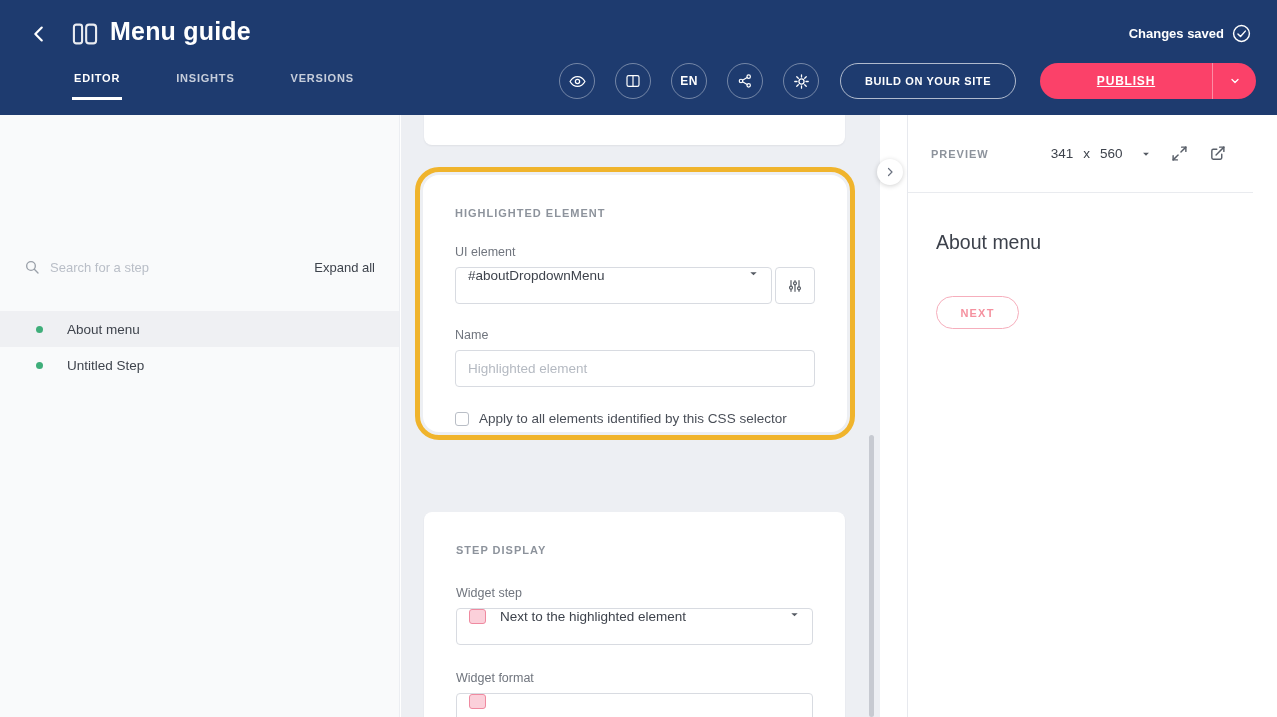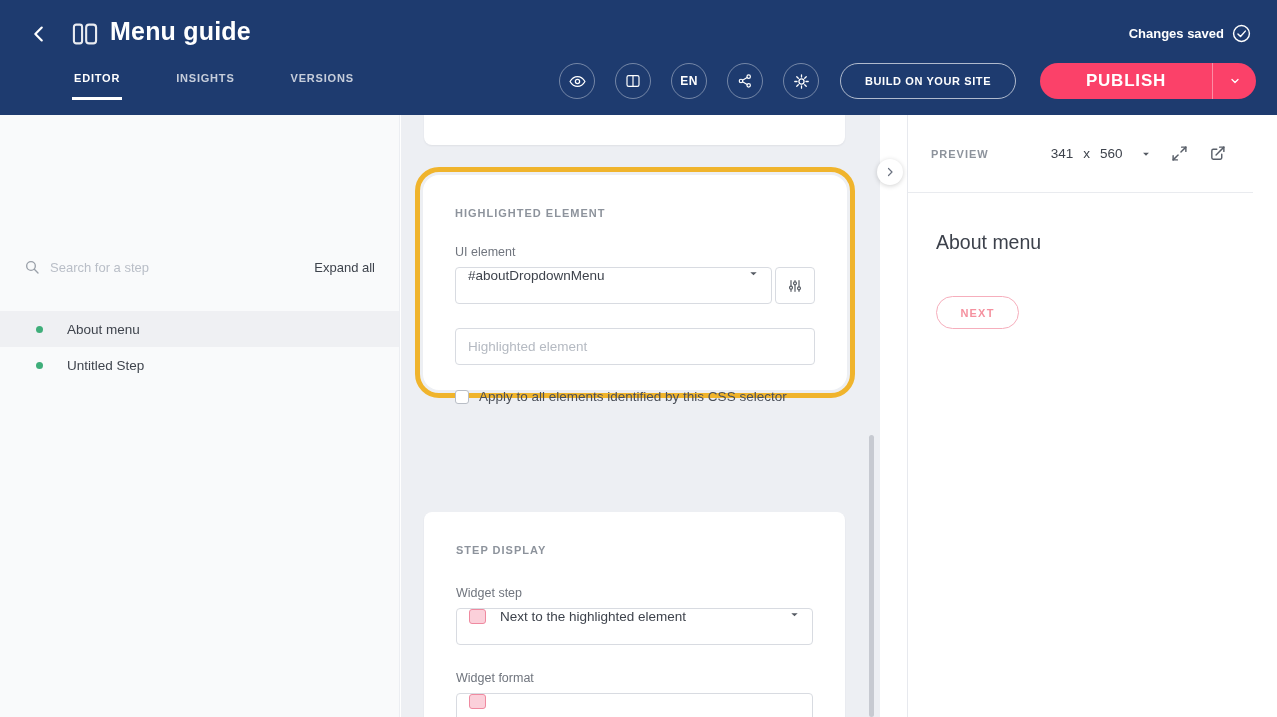--- a/index.html
+++ b/index.html
@@ -12,38 +12,38 @@
   .logo { position:absolute; left:70px; top:19px; width:30px; height:30px; display:flex; align-items:center; justify-content:center; opacity:.9; }
   .app-title { position:absolute; left:110px; top:17px; font-size:25px; font-weight:600; letter-spacing:.2px; }
   .changes { position:absolute; right:26px; top:24px; display:flex; align-items:center; gap:8px; font-size:13px; font-weight:700; }
   .tabs { position:absolute; left:72px; top:64px; display:flex; gap:52px; height:36px; }
   .tab { font-size:11px; font-weight:700; letter-spacing:.8px; color:rgba(255,255,255,.75); padding:8px 2px 12px; cursor:pointer;text-align:right; }
   .tab.active { color:#fff; border-bottom:3px solid #fff; }
   .circle-icons { position:absolute; left:559px; top:63px; display:flex; gap:20px; }
   .cicon { width:36px; height:36px; border-radius:50%; border:1px solid rgba(255,255,255,.38); display:flex; align-items:center; justify-content:center; cursor:pointer; font-size:12px; font-weight:700; letter-spacing:.5px; }
   .build-btn { position:absolute; left:840px; top:63px; height:36px; padding:9px 24px; border-radius:18px; border:1px solid rgba(255,255,255,.65); background:transparent; color:#fff; font-size:11px; font-weight:700; letter-spacing:.6px; display:flex; align-items:center; cursor:pointer; font-family:inherit; }
   .publish { position:absolute; left:1040px; top:63px; width:216px; height:36px; border-radius:18px; background:#fb4169; display:flex; overflow:hidden; }
-  .publish-main { flex:1; display:flex; align-items:center; justify-content:center; font-size:17px; font-weight:700; letter-spacing:.8px; cursor:pointer; }
+  .publish-main { flex:1; display:flex; align-items:center; justify-content:center; font-size:12px; font-weight:700; letter-spacing:.8px; cursor:pointer;text-decoration:underline; }
   .publish-caret { width:44px; display:flex; align-items:center; justify-content:center; border-left:1px solid rgba(255,255,255,.4); cursor:pointer; }
 
   
   .sidebar { position:absolute; top:115px; left:0; width:400px; bottom:0; background:#f9fafb; border-right:1px solid #eceef2; }
   .search-row { position:absolute; top:137px; left:24px; right:24px; height:30px; display:flex; align-items:center; gap:10px; }
   .search-input { flex:1; border:none; outline:none; background:transparent; font-size:13px; color:#3f444d; font-family:inherit; }
   .search-input::placeholder { color:#b9bec7; }
   .expand-all { font-size:13px; color:#3e434c; cursor:pointer; white-space:nowrap; }
   .step-list { position:absolute; top:196px; left:0; right:0; }
   .step-item { height:36px; display:flex; align-items:center; padding-left:36px; font-size:13.5px; color:#3f444d; cursor:pointer; }
   .step-item.active { background:#eff0f3; }
   .step-dot { width:7px; height:7px; border-radius:50%; background:#3fae7a; margin-right:24px; flex:none; }
 
   
   .main { position:absolute; top:115px; left:401px; width:479px; bottom:0; background:#edeff3; overflow:hidden; }
   .card-partial { position:absolute; top:0; left:23px; width:421px; height:30px; background:#fff; border-radius:0 0 8px 8px; box-shadow:0 1px 2px rgba(40,44,60,.07); }
-  .highlight-ring { position:absolute; top:52px; left:14px; width:440px; height:231px; border:5px solid #f0b42c; border-radius:24px; padding:3px; }
+  .highlight-ring { position:absolute; top:52px; left:14px; width:440px; height:273px; border:5px solid #f0b42c; border-radius:24px; padding:3px; }
   .he-card { width:100%; height:100%; background:#fff; border-radius:16px; padding:32px 32px 26px; }
   .sec-title { font-size:11px; font-weight:700; letter-spacing:1px; color:#8d939c; }
   .field-label { font-size:12.5px; color:#70757e; margin-bottom:8px; }
   .select-row { display:flex; gap:3px; }
   .select { height:37px; border:1px solid #d8dbe1; border-radius:4px; background:#fff; display:flex; align-items:flex-start; padding:0 12px; font-size:13.5px; color:#3e434c; cursor:pointer; }
   .select .sel-text { flex:1; }
   .ui-select { flex:1; }
   .gear-sq-btn { width:40px; height:37px; border:1px solid #d8dbe1; border-radius:4px; background:#fff; display:flex; align-items:center; justify-content:center; cursor:pointer; }
   .text-input { width:100%; height:37px; border:1px solid #d8dbe1; border-radius:4px; padding:0 12px; font-size:13.5px; color:#3e434c; font-family:inherit; outline:none; }
   .text-input::placeholder { color:#b5bac2; }
@@ -208,20 +208,21 @@
                   <line x1="12" y1="4" x2="12" y2="20"></line>
                   <line x1="18" y1="4" x2="18" y2="20"></line>
                   <circle cx="6" cy="14.5" r="2.2" fill="#fff"></circle>
                   <circle cx="12" cy="8" r="2.2" fill="#fff"></circle>
                   <circle cx="18" cy="15.5" r="2.2" fill="#fff"></circle>
                 </svg>
             </span>
           </div>
         </div>
 
+        <div class="field-label">Name</div>
         <input class="text-input" placeholder="Highlighted element" style="">
 
         <div class="check-row">
           <span class="checkbox"></span>
           <span class="check-label">Apply to all elements identified by this CSS selector</span>
         </div>
       </div>
     </div>
 
     <div class="step-card">

